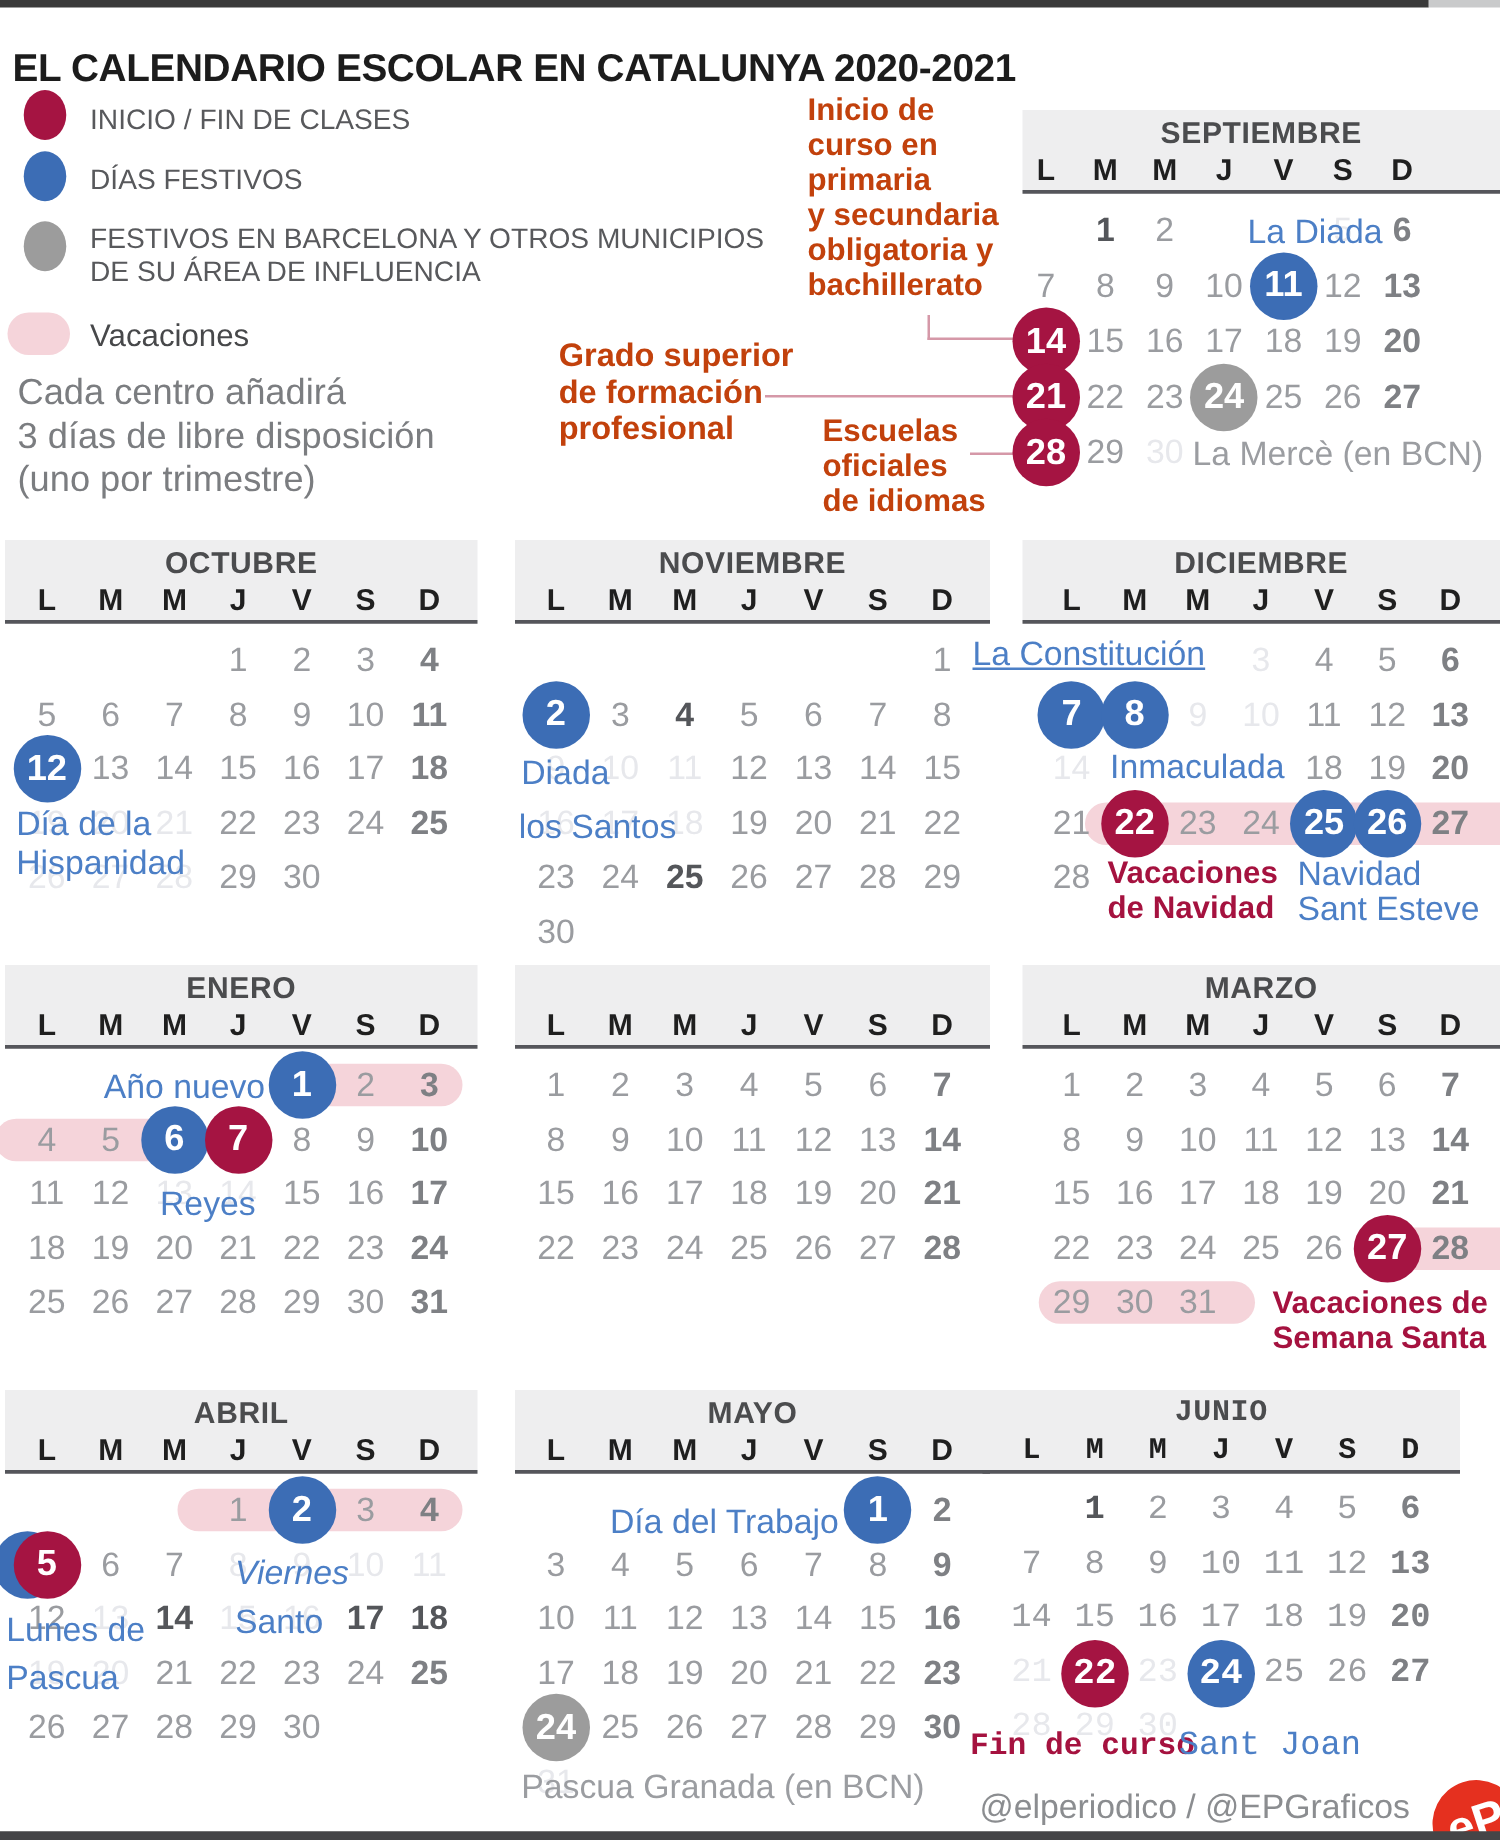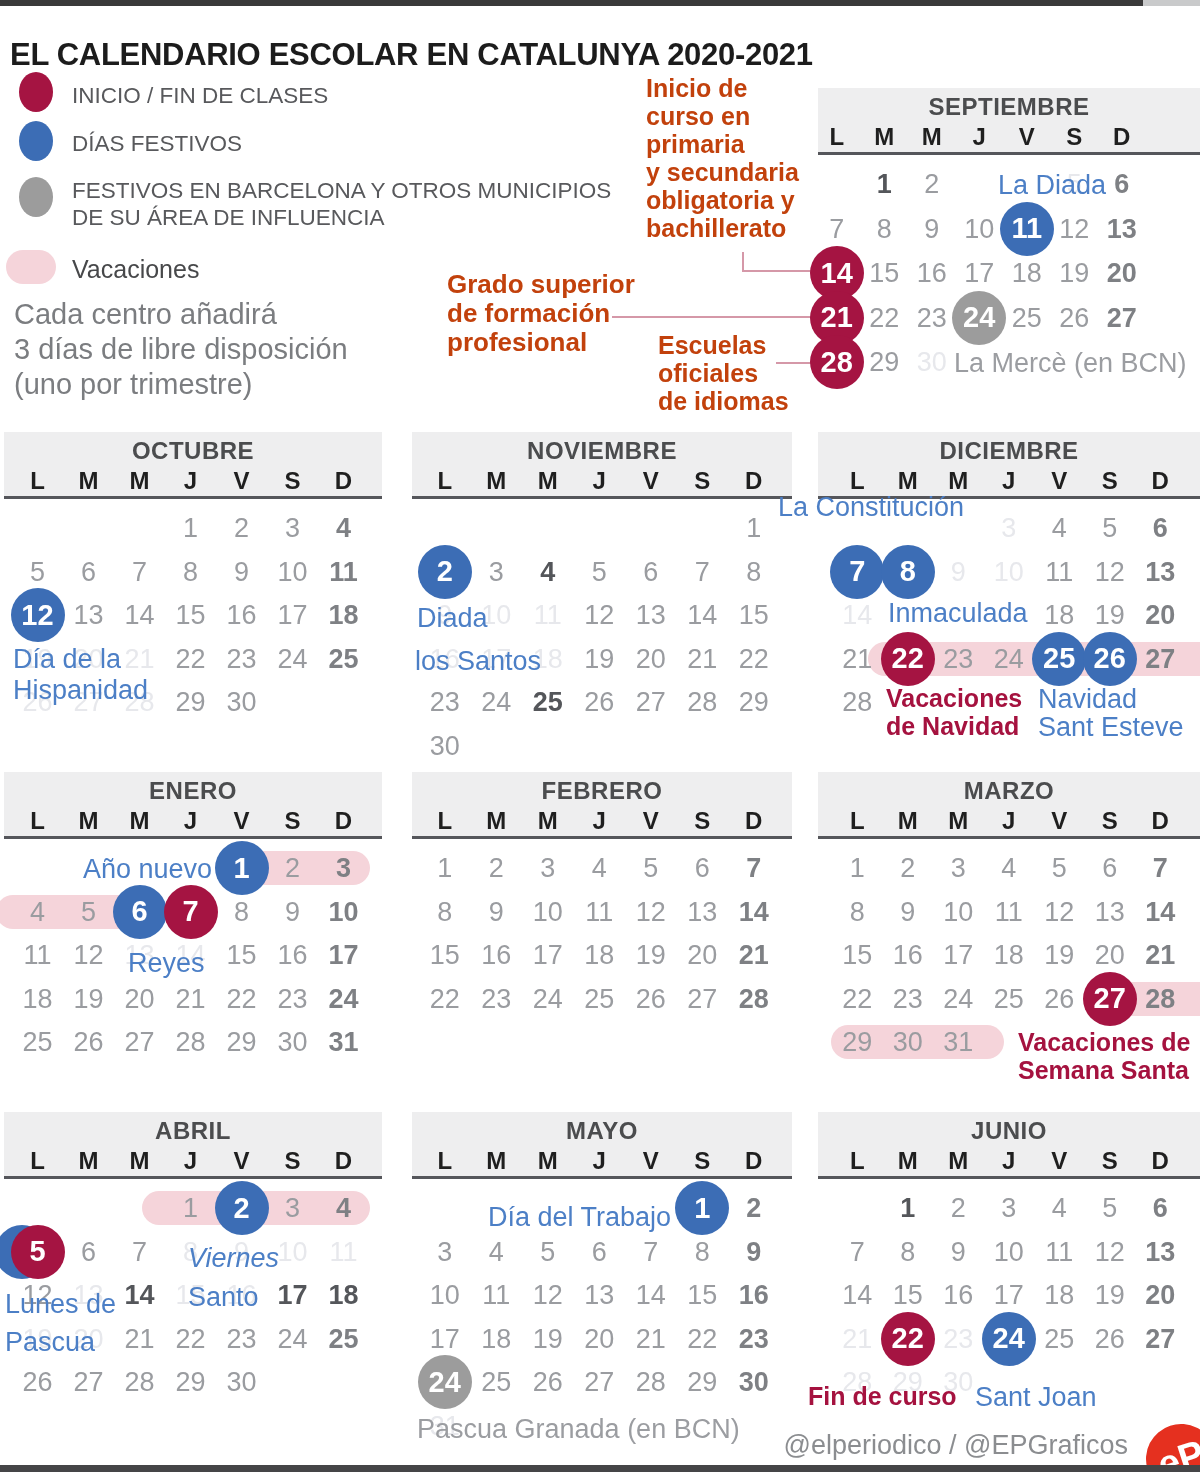--- a/index.html
+++ b/index.html
@@ -266,21 +266,21 @@
       <span class="dnum n" style="left: 291.75px; top: 183px;">19</span>
       <span class="dnum bd" style="left: 342.25px; top: 183px;">20</span>
       <span class="dnum n" style="left: 39.25px; top: 226.5px;">21</span>
       <div class="circ c-red" style="left: 62.75px; top: 199.5px;">22</div>
       <span class="dnum n" style="left: 140.25px; top: 226.5px;">23</span>
       <span class="dnum n" style="left: 190.75px; top: 226.5px;">24</span>
       <div class="circ c-blue" style="left: 214.25px; top: 199.5px;">25</div>
       <div class="circ c-blue" style="left: 264.75px; top: 199.5px;">26</div>
       <span class="dnum bd" style="left: 342.25px; top: 226.5px;">27</span>
       <span class="dnum n" style="left: 39.25px; top: 270px;">28</span>
-      <div class="mlabel lb-blue" style="left: -40px; top: 60px;">La Constitución</div>
+      <div class="mlabel lb-blue" style="left: -40px; top: 76px; text-decoration: underline;">La Constitución</div>
       <div class="mlabel lb-blue" style="left: 70px; top: 166px;">Inmaculada</div>
       <div class="mlabel lb-red" style="left: 68px; top: 252px;">Vacaciones</div>
       <div class="mlabel lb-red" style="left: 68px; top: 280px;">de Navidad</div>
       <div class="mlabel lb-blue" style="left: 220px; top: 252px;">Navidad</div>
       <div class="mlabel lb-blue" style="left: 220px; top: 280px;">Sant Esteve</div>
     </div>
     <div class="month" style="left: 4px; top: 772px; width: 378px;">
       <div class="m-head">
         <div class="m-name">ENERO</div>
         <span class="m-dh" style="left: 33.5px;">L</span>
@@ -323,21 +323,20 @@
       <span class="dnum n" style="left: 135.5px; top: 270px;">27</span>
       <span class="dnum n" style="left: 186.5px; top: 270px;">28</span>
       <span class="dnum n" style="left: 237.5px; top: 270px;">29</span>
       <span class="dnum n" style="left: 288.5px; top: 270px;">30</span>
       <span class="dnum bd" style="left: 339.5px; top: 270px;">31</span>
       <div class="mlabel lb-blue" style="left: 79px; top: 82px;">Año nuevo</div>
       <div class="mlabel lb-blue" style="left: 124px; top: 176px;">Reyes</div>
     </div>
     <div class="month" style="left: 412px; top: 772px; width: 380px;">
       <div class="m-head">
-        <div class="m-name">FEBRERO</div>
         <span class="m-dh" style="left: 32.75px;">L</span>
         <span class="m-dh" style="left: 84.25px;">M</span>
         <span class="m-dh" style="left: 135.75px;">M</span>
         <span class="m-dh" style="left: 187.25px;">J</span>
         <span class="m-dh" style="left: 238.75px;">V</span>
         <span class="m-dh" style="left: 290.25px;">S</span>
         <span class="m-dh" style="left: 341.75px;">D</span>
       </div>
       <div class="m-rule"></div>
       <span class="dnum n" style="left: 32.75px; top: 96px;">1</span>
@@ -505,21 +504,21 @@
       <span class="dnum n" style="left: 84.25px; top: 270px;">25</span>
       <span class="dnum n" style="left: 135.75px; top: 270px;">26</span>
       <span class="dnum n" style="left: 187.25px; top: 270px;">27</span>
       <span class="dnum n" style="left: 238.75px; top: 270px;">28</span>
       <span class="dnum n" style="left: 290.25px; top: 270px;">29</span>
       <span class="dnum bd" style="left: 341.75px; top: 270px;">30</span>
       <span class="dnum f" style="left: 32.75px; top: 313.5px;">31</span>
       <div class="mlabel lb-blue" style="left: 76px; top: 90px;">Día del Trabajo</div>
       <div class="mlabel lb-gray" style="left: 5px; top: 302px;">Pascua Granada (en BCN)</div>
     </div>
-    <div class="month" style="left: 818px; top: 1112px; width: 382px;">
+    <div class="month" style="left: 786px; top: 1112px; width: 382px; font-family: Liberation Mono, monospace;">
       <div class="m-head">
         <div class="m-name">JUNIO</div>
         <span class="m-dh" style="left: 39.25px;">L</span>
         <span class="m-dh" style="left: 89.75px;">M</span>
         <span class="m-dh" style="left: 140.25px;">M</span>
         <span class="m-dh" style="left: 190.75px;">J</span>
         <span class="m-dh" style="left: 241.25px;">V</span>
         <span class="m-dh" style="left: 291.75px;">S</span>
         <span class="m-dh" style="left: 342.25px;">D</span>
       </div>

